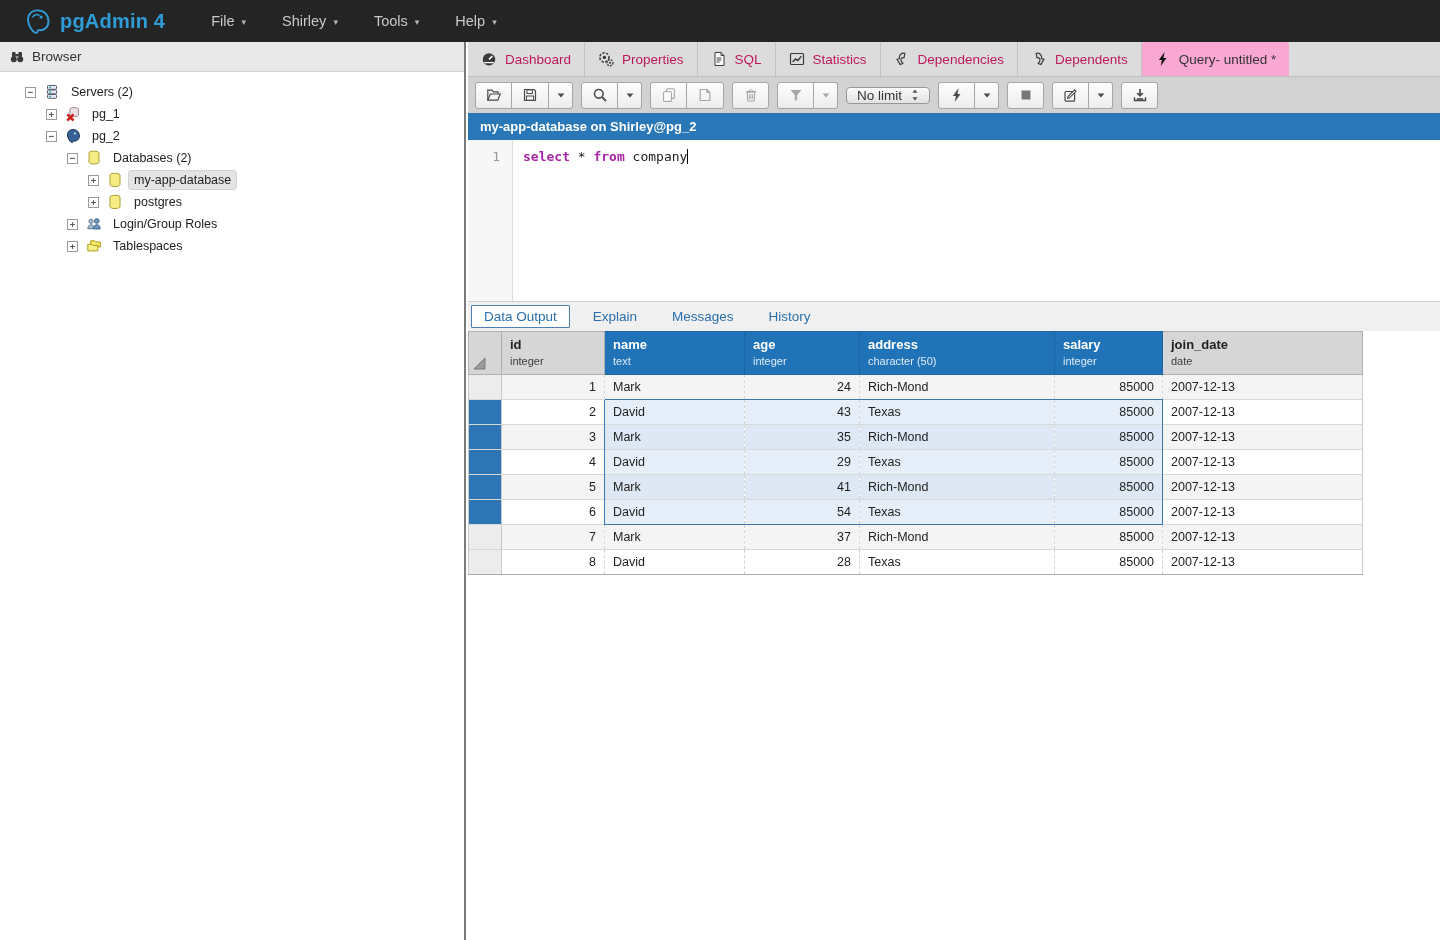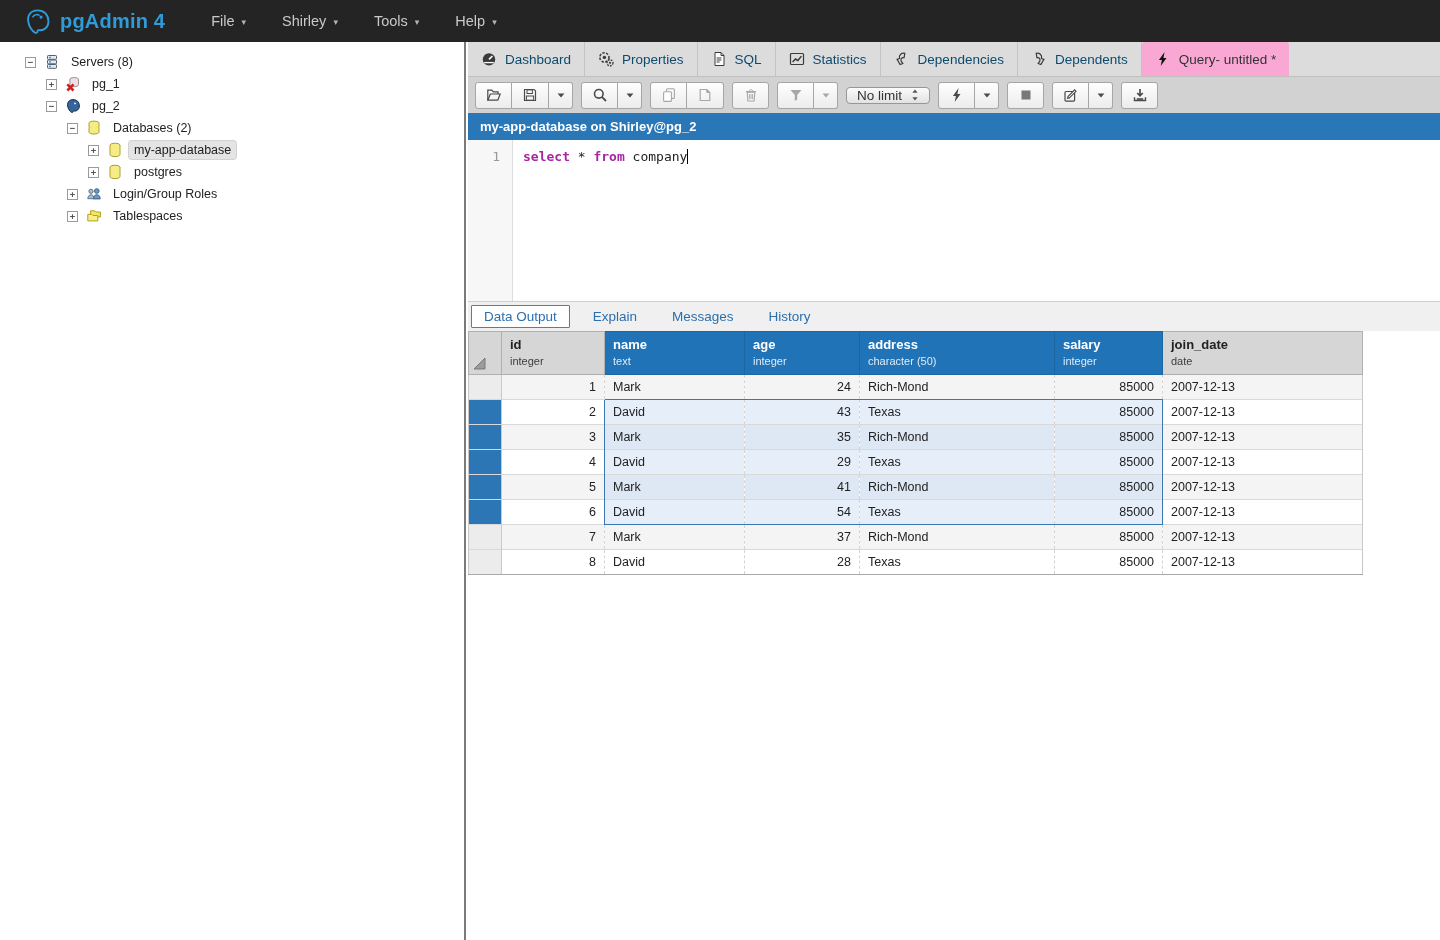--- a/index.html
+++ b/index.html
@@ -44,21 +44,21 @@
   .tree-icon { width:18px; margin-right:5px; }
   .tree-label { padding:2px 5px; border-radius:3px; }
   .tree-label.selected { background:#e4e4e4; box-shadow:0 0 0 1px #d2d2d2; }
 
   
   .right-panel { position:absolute; top:42px; left:468px; right:0; bottom:0; background:#fff; }
 
   .tabbar { height:34px; background:#dcdcdc; display:flex; align-items:stretch; }
   .tab {
     display:flex; align-items:center; gap:8px; padding:0 13px;
-    font-size:13.5px; color:#0c4a6e; border-right:1px solid #c3c3c3; cursor:default;
+    font-size:13.5px; color:#be185d; border-right:1px solid #c3c3c3; cursor:default;
   }
   .tab .ticon { color:#3a3a3a; }
   .tab.active { background:#f9a8d4; color:#333; border-right:none; border-radius:3px 3px 0 0; }
   .tab.active .ticon { color:#111; }
 
   .toolbar {
     height:37px; background:#d2d2d2; border-top:1px solid #c0c0c0;
     display:flex; align-items:center; padding-left:7px; gap:8px;
   }
   .btn-group { display:flex; }
@@ -156,39 +156,53 @@
         <span class="mcaret">▾</span>
       </div>
       <div class="menu-item">
         <span>Help</span>
         <span class="mcaret">▾</span>
       </div>
     </div>
 </div>
 
 <div class="left-panel">
+  <div class="browser-header">
+    <span class="icn">
+      <svg width="16" height="16" viewBox="0 0 16 16">
+          <g fill="#3a3a3a">
+        <rect x="3" y="3" width="3.6" height="5" rx="1"></rect>
+            <rect x="9.4" y="3" width="3.6" height="5" rx="1"></rect>
+        <rect x="6.2" y="5" width="3.6" height="2.4"></rect>
+        <circle cx="4.8" cy="10.2" r="3"></circle>
+            <circle cx="11.2" cy="10.2" r="3"></circle>
+          </g>
+      </svg>
+    </span>
+    <span>Browser</span>
+  </div>
   <div class="tree" id="tree">
       <div class="tree-row">
         <span class="tree-indent"></span>
         <span class="expander">−</span>
         <span class="icn tree-icon">
           <svg width="16" height="16" viewBox="0 0 16 16">
             <g stroke="#5a5a6e" fill="#e7e9f2">
               <rect x="3.5" y="1.5" width="9" height="3.8" rx=".8"></rect>
               <rect x="3.5" y="6" width="9" height="3.8" rx=".8"></rect>
               <rect x="3.5" y="10.5" width="9" height="3.8" rx=".8"></rect>
             </g>
             <g fill="#28b2b2">
               <rect x="5" y="2.7" width="2" height="1.4"></rect>
               <rect x="5" y="7.2" width="2" height="1.4"></rect>
               <rect x="5" y="11.7" width="2" height="1.4"></rect>
             </g>
           </svg>
         </span>
-        <span class="tree-label">Servers (8)</span>
+        <span class="tree-label">Servers (2)</span>
       </div>
       <div class="tree-row">
         <span class="tree-indent"></span>
         <span class="tree-indent"></span>
         <span class="expander">+</span>
         <span class="icn tree-icon">
           <svg width="16" height="16" viewBox="0 0 16 16">
             <ellipse cx="9.2" cy="3.4" rx="4.3" ry="1.9" fill="#eedfe4" stroke="#9a8f93"></ellipse>
             <path d="M4.9 3.4v5.4c0 1 1.9 1.9 4.3 1.9s4.3-.9 4.3-1.9V3.4" fill="#eedfe4" stroke="#9a8f93"></path>
             <path d="M2.3 8.3l6.2 6.2M8.5 8.3l-6.2 6.2" stroke="#cf2020" stroke-width="2.5"></path>

